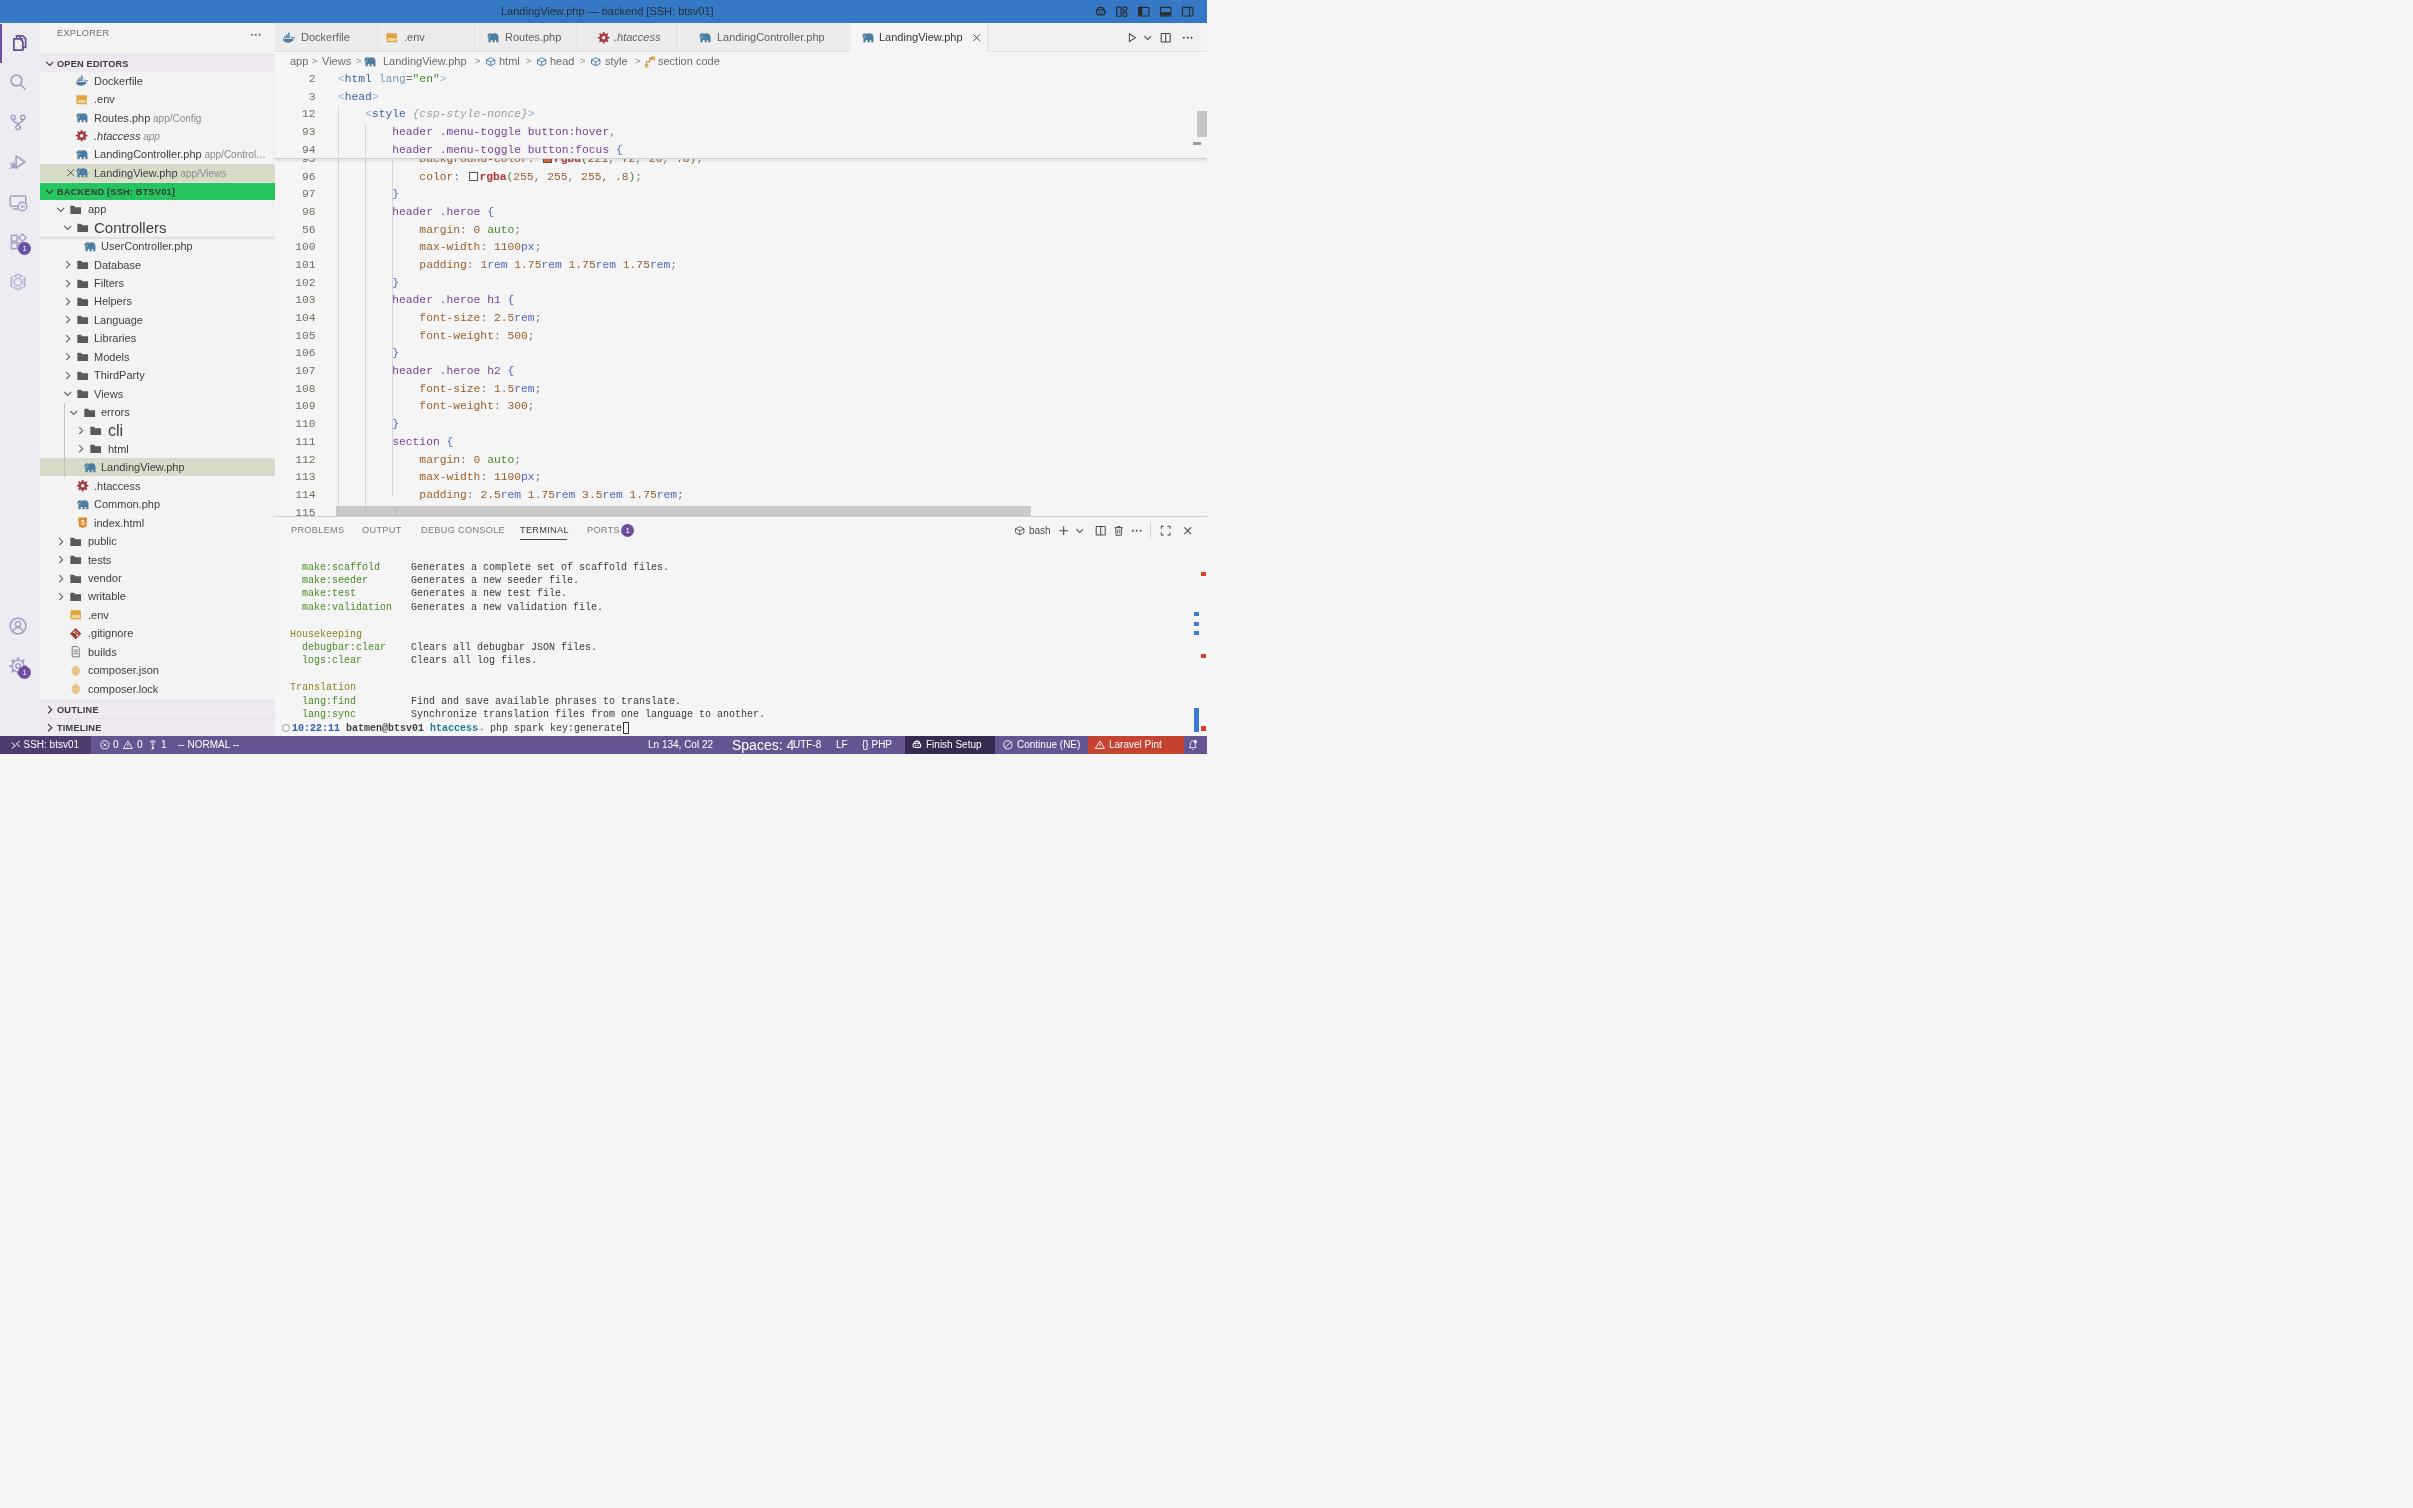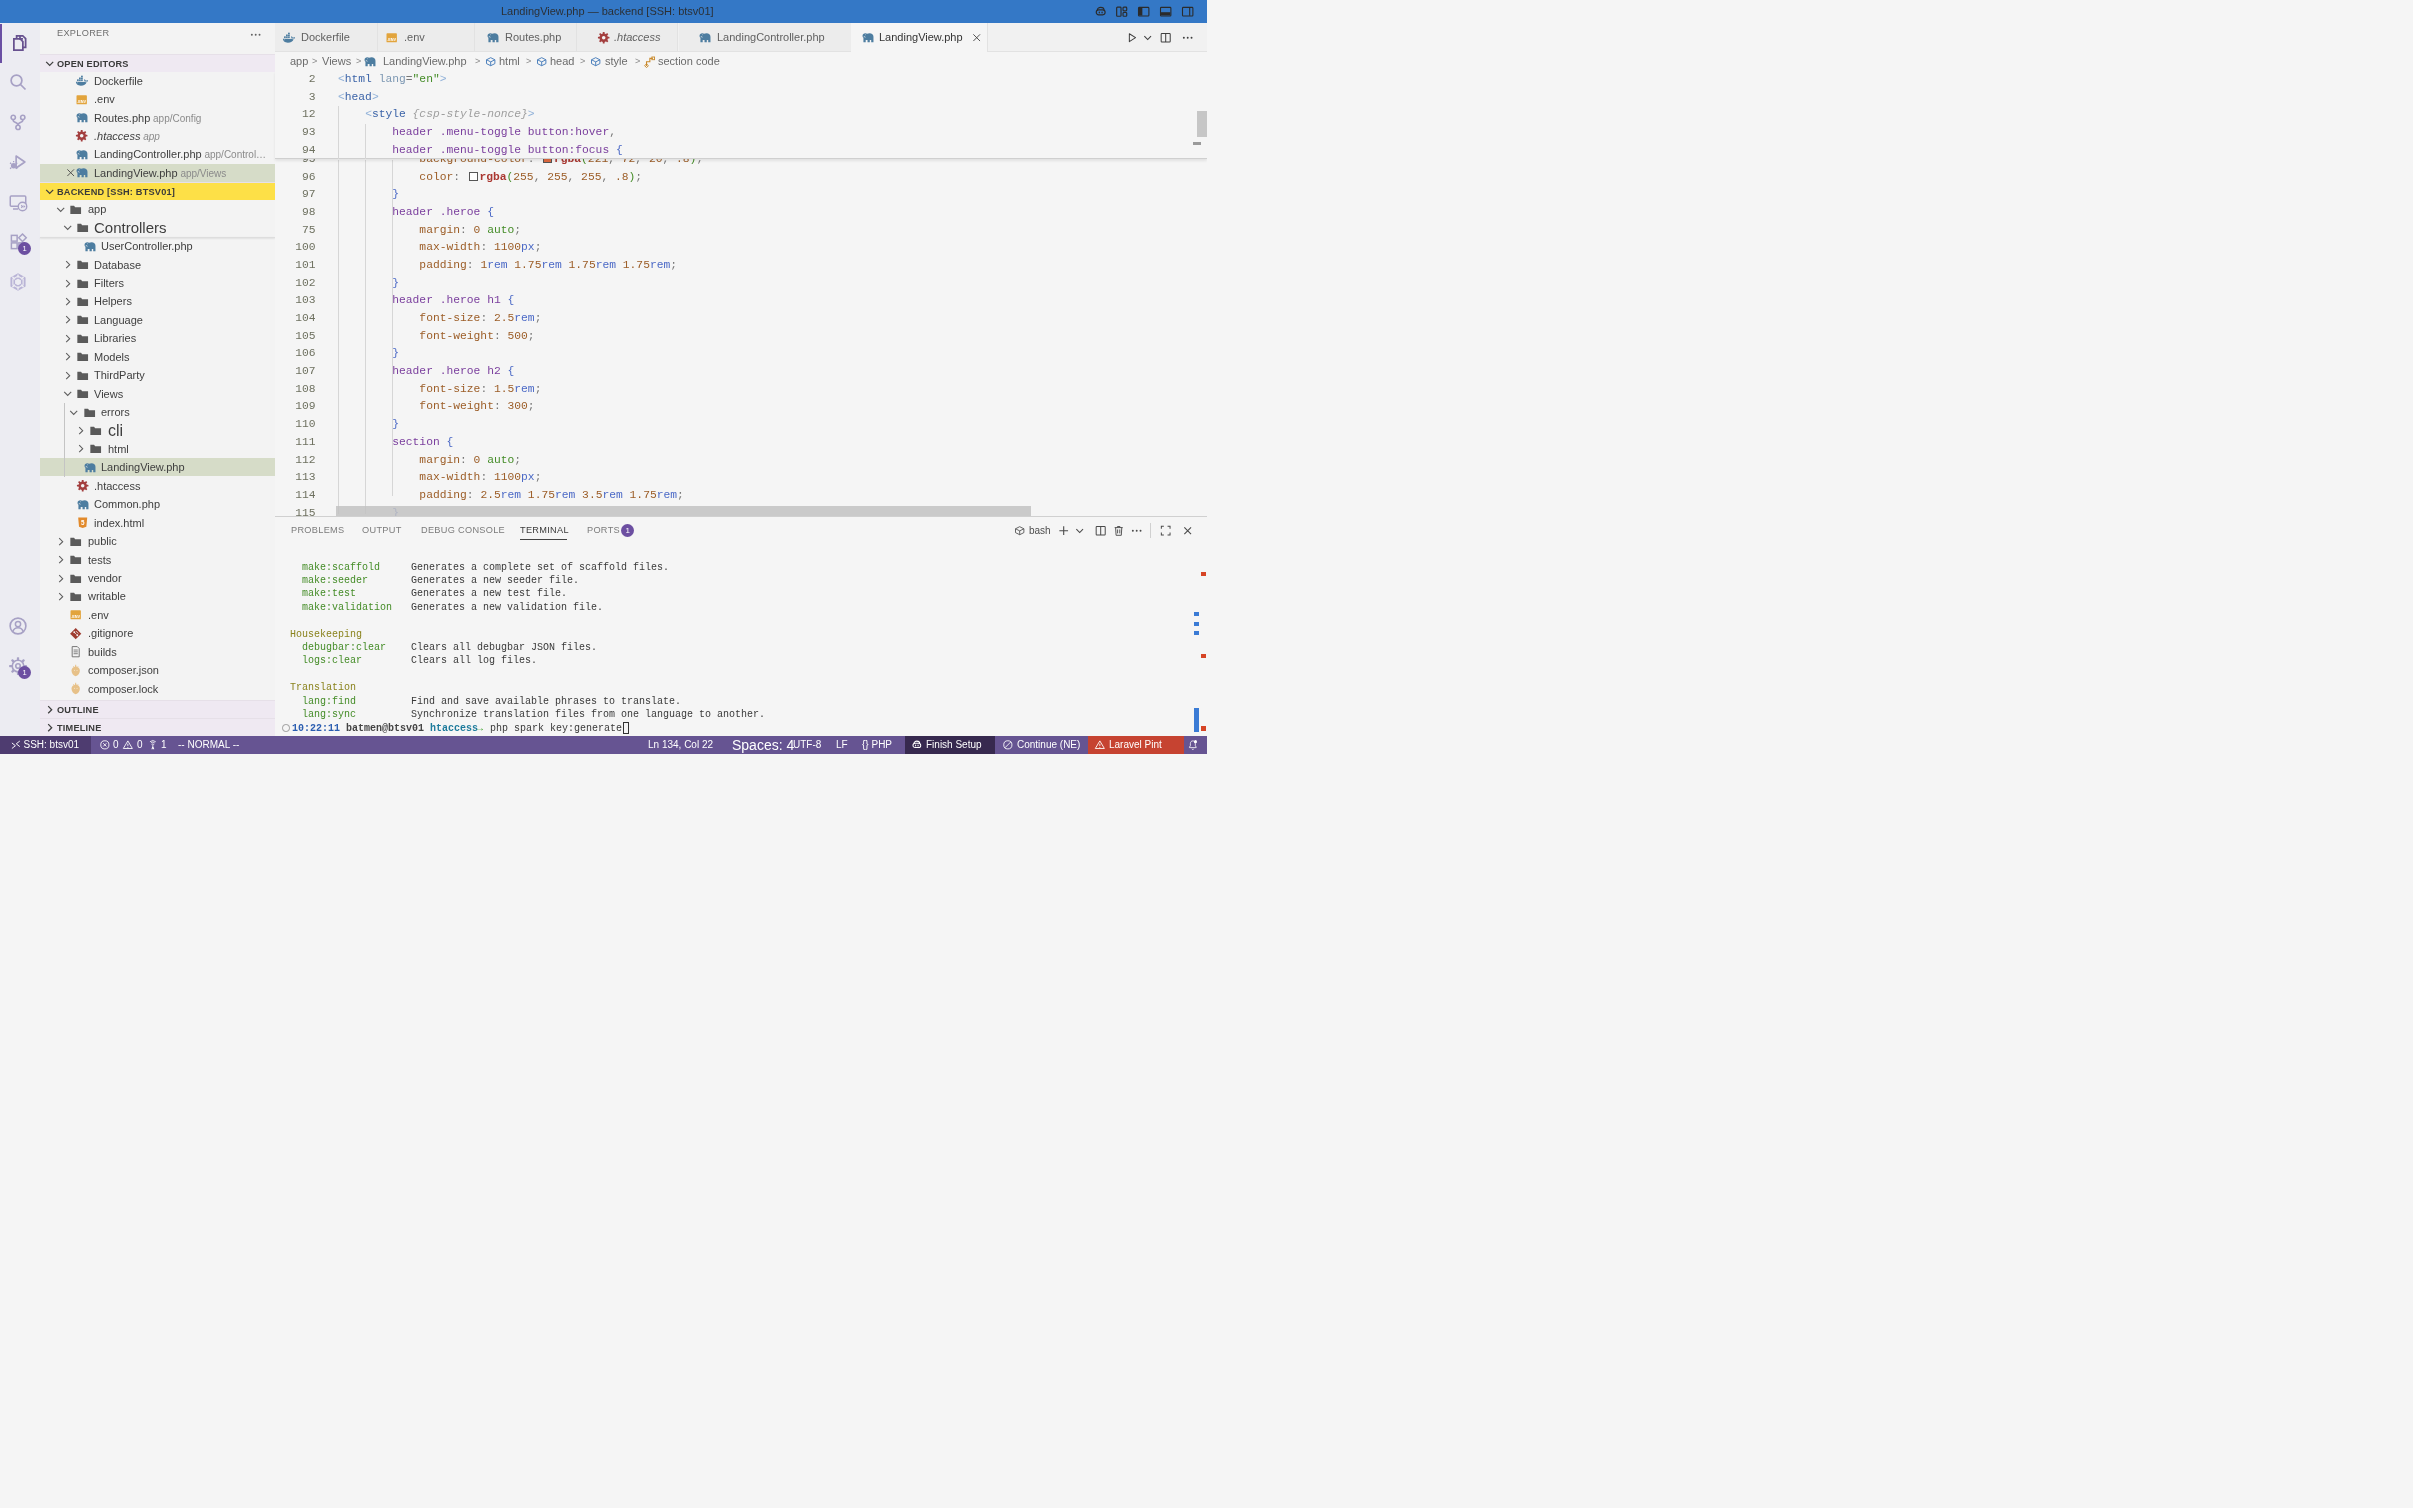--- a/index.html
+++ b/index.html
@@ -194,21 +194,21 @@
       </svg>
     </div>
     <div class="ic" style="left:75px;top:166px;width:13.4px;height:13.4px">
       <svg class="" width="13.4" height="13.4" viewBox="0 0 16 16" fill="none">
         <path d="M2.9 13.3V8.1c-.7-.5-1.1-1.3-1.1-2.2 0-1.9 1.5-3.2 3.4-3.2.8 0 1.5.2 2.1.7.8-.5 1.8-.8 2.9-.8 2.8 0 4.7 1.7 4.7 4.2v6.5h-2.7v-2.4H10.5v2.4H7.8v-2.4H5.6v2.4z" fill="#4d7da0"></path>
         <path d="M3.7 6.1c0 .9.7 1.5 1.7 1.4" stroke="#f3f3f3" stroke-width="0.8" fill="none"></path>
         <circle cx="5.4" cy="4.6" r="0.55" fill="#f3f3f3"></circle>
       </svg>
     </div>
     <div class="abs lbl" style="left:94px;top:164px;height:18.4px;line-height:18.4px;font-size:11px;color:#3e3e3e;">LandingView.php<span style="color:#8b8b8b;font-size:10px"> app/Views</span></div>
-    <div class="abs" style="left:40px;top:182px;width:235px;height:18px;background:#fde047;border-top:0.8px solid #e6e0e8">
+    <div class="abs" style="left:40px;top:182px;width:235px;height:18px;background:#22c55e;border-top:0.8px solid #e6e0e8">
       <div class="ic" style="left:3.4px;top:2.3px;width:13.4px;height:13.4px">
         <svg class="" width="13.4" height="13.4" viewBox="0 0 16 16" fill="none">
           <path d="M3.8 5.8L8 10l4.2-4.2" stroke="#3f3f3f" stroke-width="1.5"></path>
         </svg>
       </div>
       <div class="abs" style="left:17px;top:0;height:18px;line-height:18px;font-size:9.2px;font-weight:bold;color:#3a3a3a;letter-spacing:0.2px">BACKEND [SSH: BTSV01]</div>
     </div>
     <div class="ic" style="left:54px;top:203px;width:13.4px;height:13.4px">
       <svg class="" width="13.4" height="13.4" viewBox="0 0 16 16" fill="none">
         <path d="M3.8 5.8L8 10l4.2-4.2" stroke="#5f5f5f" stroke-width="1.3"></path>
@@ -649,21 +649,21 @@
       <div class="abs" style="left:117px;top:89px;width:0.8px;height:336px;background:#d6d6d6"></div>
       <div class="abs code" style="left:63px;top:80px">            <span style="color:#9c5d27">background-color</span><span style="color:#777777">: </span><span style="display:inline-block;width:9.2px;height:9.2px;border:0.8px solid #555;background:rgba(221,72,20,.8);margin:0 1.7px;vertical-align:-0.8px"></span><span style="color:#aa3731;font-weight:bold">rgba</span><span style="color:#448c27">(</span><span style="color:#9c5d27">221<span style="color:#777777">, </span>72<span style="color:#777777">, </span>20<span style="color:#777777">, </span>.8</span><span style="color:#448c27">)</span><span style="color:#777777">;</span></div>
       <div class="abs code" style="left:-9.4px;top:80px;width:50px;text-align:right;color:#6e7160">95</div>
       <div class="abs code" style="left:63px;top:98px">            <span style="color:#9c5d27">color</span><span style="color:#777777">: </span><span style="display:inline-block;width:9.2px;height:9.2px;border:0.8px solid #555;background:rgba(255,255,255,.8);margin:0 1.7px;vertical-align:-0.8px"></span><span style="color:#aa3731;font-weight:bold">rgba</span><span style="color:#448c27">(</span><span style="color:#9c5d27">255<span style="color:#777777">, </span>255<span style="color:#777777">, </span>255<span style="color:#777777">, </span>.8</span><span style="color:#448c27">)</span><span style="color:#777777">;</span></div>
       <div class="abs code" style="left:-9.4px;top:98px;width:50px;text-align:right;color:#6e7160">96</div>
       <div class="abs code" style="left:63px;top:115px">        <span style="color:#4b69c6">}</span></div>
       <div class="abs code" style="left:-9.4px;top:115px;width:50px;text-align:right;color:#6e7160">97</div>
       <div class="abs code" style="left:63px;top:133px">        <span style="color:#7a3e9d">header .heroe</span> <span style="color:#4b69c6">{</span></div>
       <div class="abs code" style="left:-9.4px;top:133px;width:50px;text-align:right;color:#6e7160">98</div>
       <div class="abs code" style="left:63px;top:151px">            <span style="color:#9c5d27">margin</span><span style="color:#777777">: </span><span style="color:#9c5d27">0</span> <span style="color:#448c27">auto</span><span style="color:#777777">;</span></div>
-      <div class="abs code" style="left:-9.4px;top:151px;width:50px;text-align:right;color:#6e7160">75</div>
+      <div class="abs code" style="left:-9.4px;top:151px;width:50px;text-align:right;color:#6e7160">56</div>
       <div class="abs code" style="left:63px;top:168px">            <span style="color:#9c5d27">max-width</span><span style="color:#777777">: </span><span style="color:#9c5d27">1100</span><span style="color:#4b69c6">px</span><span style="color:#777777">;</span></div>
       <div class="abs code" style="left:-9.4px;top:168px;width:50px;text-align:right;color:#6e7160">100</div>
       <div class="abs code" style="left:63px;top:186px">            <span style="color:#9c5d27">padding</span><span style="color:#777777">: </span><span style="color:#9c5d27">1</span><span style="color:#4b69c6">rem</span> <span style="color:#9c5d27">1.75</span><span style="color:#4b69c6">rem</span> <span style="color:#9c5d27">1.75</span><span style="color:#4b69c6">rem</span> <span style="color:#9c5d27">1.75</span><span style="color:#4b69c6">rem</span><span style="color:#777777">;</span></div>
       <div class="abs code" style="left:-9.4px;top:186px;width:50px;text-align:right;color:#6e7160">101</div>
       <div class="abs code" style="left:63px;top:204px">        <span style="color:#4b69c6">}</span></div>
       <div class="abs code" style="left:-9.4px;top:204px;width:50px;text-align:right;color:#6e7160">102</div>
       <div class="abs code" style="left:63px;top:221px">        <span style="color:#7a3e9d">header .heroe h1</span> <span style="color:#4b69c6">{</span></div>
       <div class="abs code" style="left:-9.4px;top:221px;width:50px;text-align:right;color:#6e7160">103</div>
       <div class="abs code" style="left:63px;top:239px">            <span style="color:#9c5d27">font-size</span><span style="color:#777777">: </span><span style="color:#9c5d27">2.5</span><span style="color:#4b69c6">rem</span><span style="color:#777777">;</span></div>
       <div class="abs code" style="left:-9.4px;top:239px;width:50px;text-align:right;color:#6e7160">104</div>

